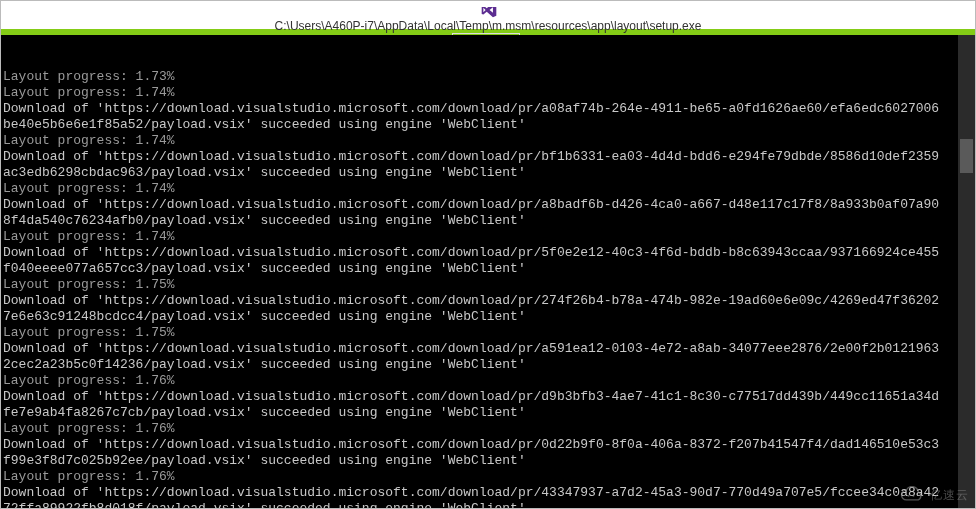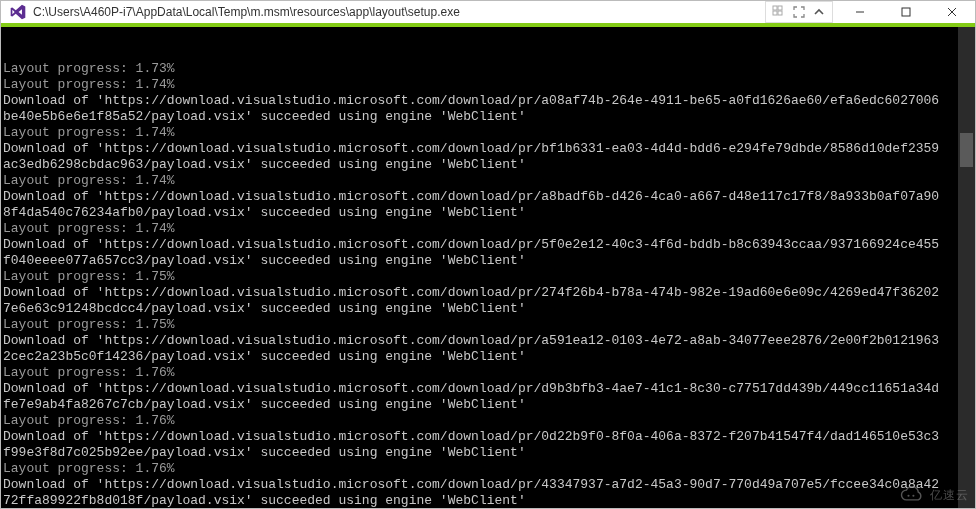--- a/index.html
+++ b/index.html
@@ -1,18 +1,18 @@
 <!DOCTYPE html>
 <html><head>
 <meta charset="utf-8">
 <style>
   * { margin: 0; padding: 0; box-sizing: border-box; }
   html, body { width: 976px; height: 509px; overflow: hidden; font-family: "Segoe UI", Tahoma, sans-serif; background: #fff; }
   .window { width: 976px; height: 509px; display: flex; flex-direction: column; border: 1px solid #bbb; position: relative; }
-  .titlebar { height: 26px; display: flex; align-items: center; background: #fff; border-bottom: 4px solid #84cc16; position: relative; }
+  .titlebar { height: 34px; display: flex; align-items: center; background: #fff; border-bottom: 6px solid #84cc16; position: relative; flex-direction: column; }
   .vs-icon { width: 18px; height: 18px; margin: 0 6px 0 8px; display:flex; align-items:center; justify-content:center;}
   .title-text { font-size: 12px; color: #333; flex: 0 0 auto; }
   .title-spacer { flex: 1; }
   .win-controls { display: flex; height: 100%; }
   .win-btn { width: 46px; height: 100%; display: flex; align-items: center; justify-content: center; font-family: "Segoe UI Symbol", sans-serif; font-size: 11px; color: #333; }
   .extra-icons { display:flex; align-items:center; gap:2px; margin-right:4px; height:100%; border:1px solid #ddd; padding:2px 4px;}
   .extra-icons .sq { width:18px; height:18px; display:flex; align-items:center; justify-content:center; color:#777;}
   .extra-icons svg { display:block; }
   .gap-strip { position:absolute; top:0; left:380px; right:300px; height:6px; background:#fff; }
   .console { flex: 1; background: #000; color: #c8c8c8; font-family: "Consolas","Courier New",monospace; font-size: 13px; line-height: 16px; padding: 2px 0 16px 2px; white-space: pre; overflow: hidden; position: relative; letter-spacing: 0px;}

